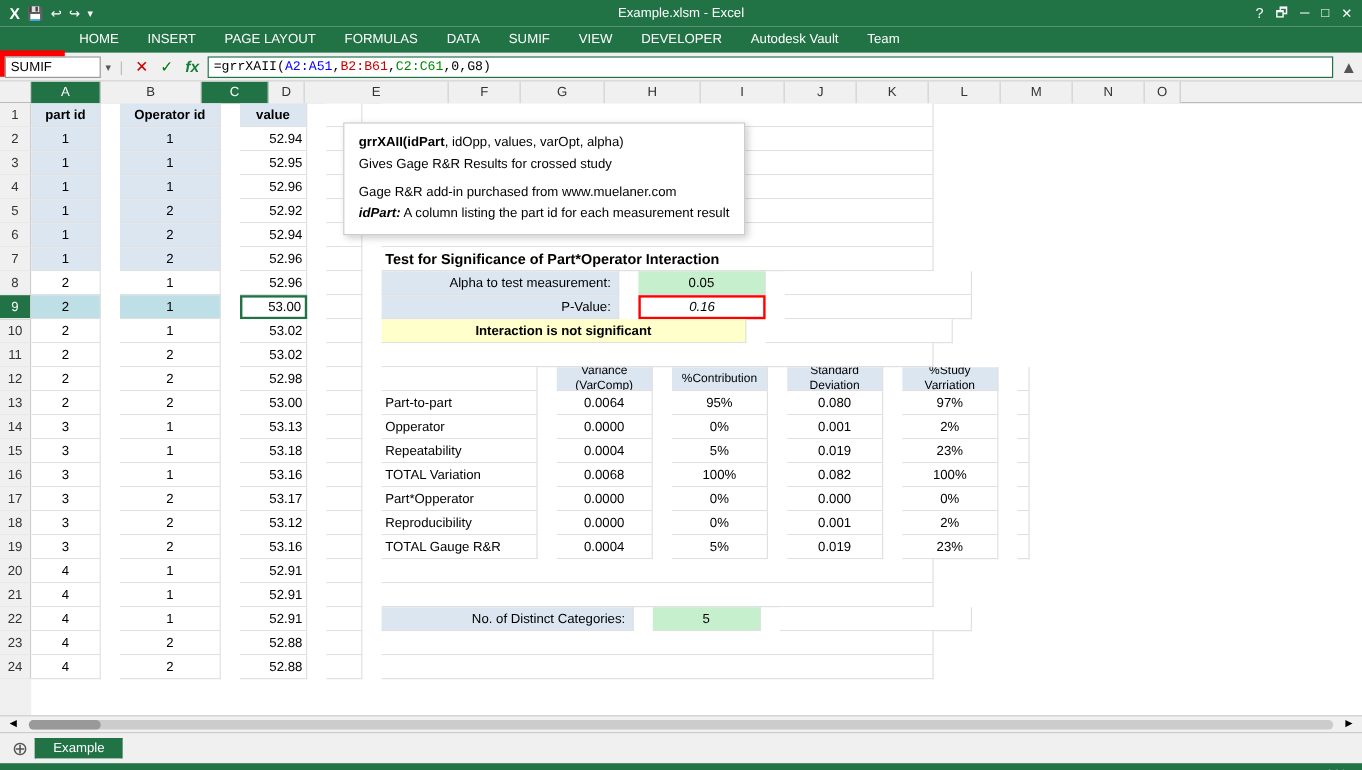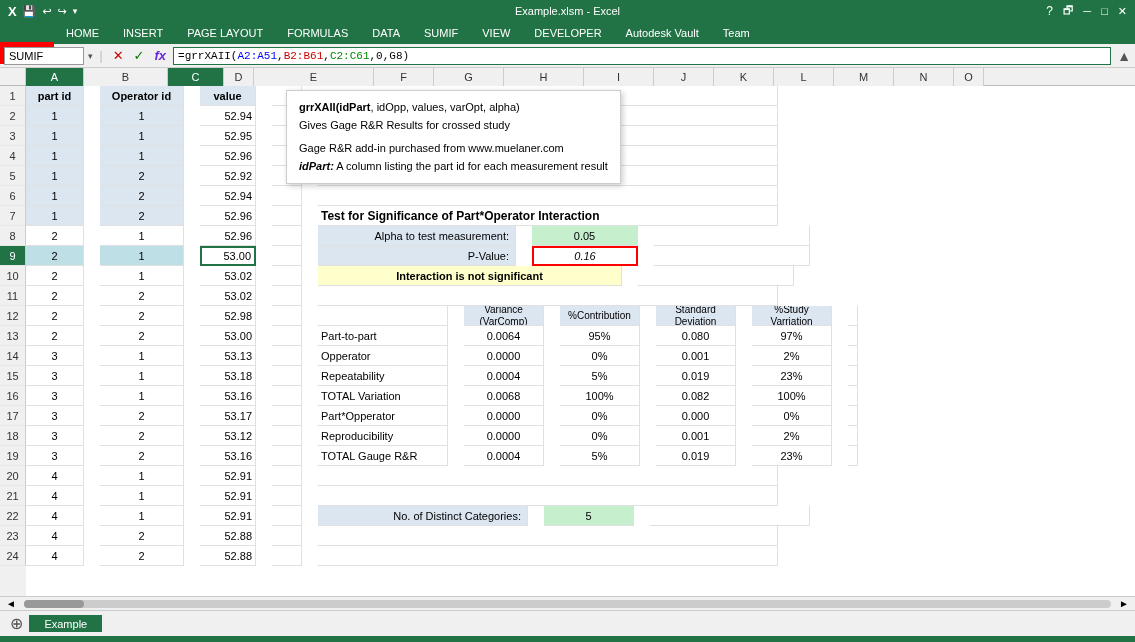--- a/index.html
+++ b/index.html
@@ -59,21 +59,21 @@
     }
     #formula-bar .name-box {
       width: 80px;
       border: 1px solid #999;
       background: white;
       padding: 1px 4px;
       font-size: 11px;
       height: 18px;
     }
     #formula-bar .name-box-arrow { font-size: 9px; color: #555; cursor: pointer; }
-    #formula-bar .fb-icon { font-size: 13px; color: #6d28d9; cursor: pointer; padding: 0 3px; }
+    #formula-bar .fb-icon { font-size: 13px; color: #15803d; cursor: pointer; padding: 0 3px; }
     #formula-bar .formula-input {
       flex: 1;
       border: 1px solid #217346;
       padding: 1px 4px;
       font-size: 11px;
       height: 18px;
       background: white;
       font-family: 'Courier New', monospace;
     }
     #formula-bar .formula-expand { font-size: 14px; color: #555; cursor: pointer; margin-left: 2px; }
@@ -156,21 +156,21 @@
       background: white;
     }
     .cell.selected-cell { border: 2px solid #217346; }
     .cell.header-row { background: #dce6f1; font-weight: bold; justify-content: center; }
     .cell.centered { justify-content: center; }
     .cell.right-aligned { justify-content: flex-end; }
 
     
     #tooltip-popup {
       position: absolute;
-      top: 4px;
+      top: 16px;
       left: 260px;
       background: white;
       border: 1px solid #ccc;
       padding: 8px 12px;
       font-size: 11px;
       line-height: 1.6;
       box-shadow: 2px 2px 6px rgba(0,0,0,0.2);
       z-index: 100;
       min-width: 320px;
     }

